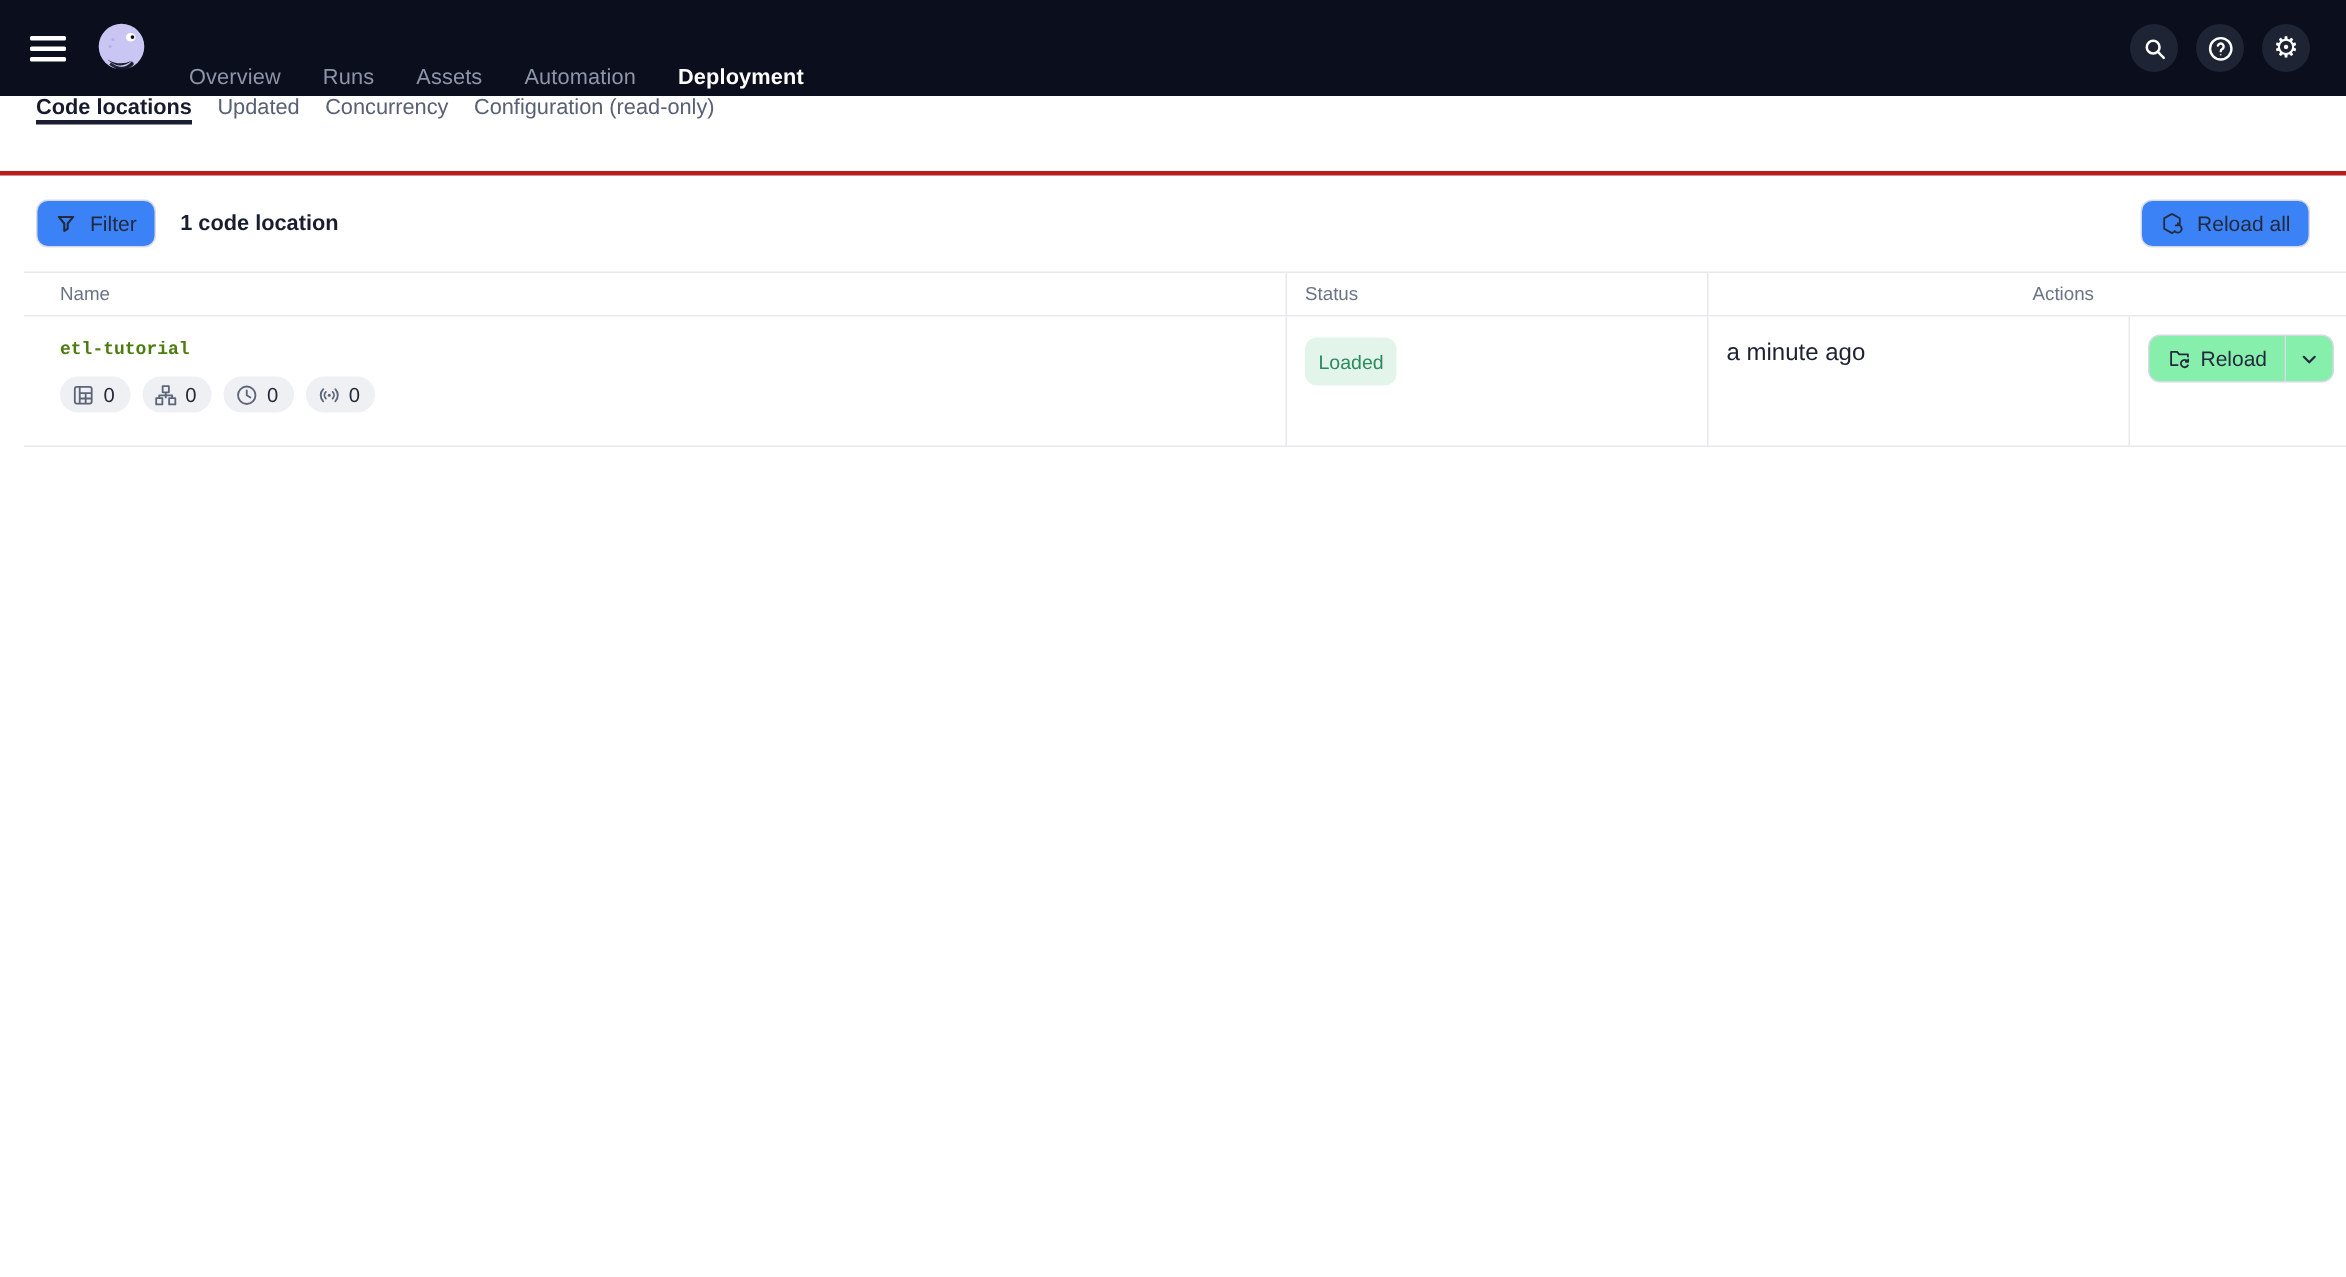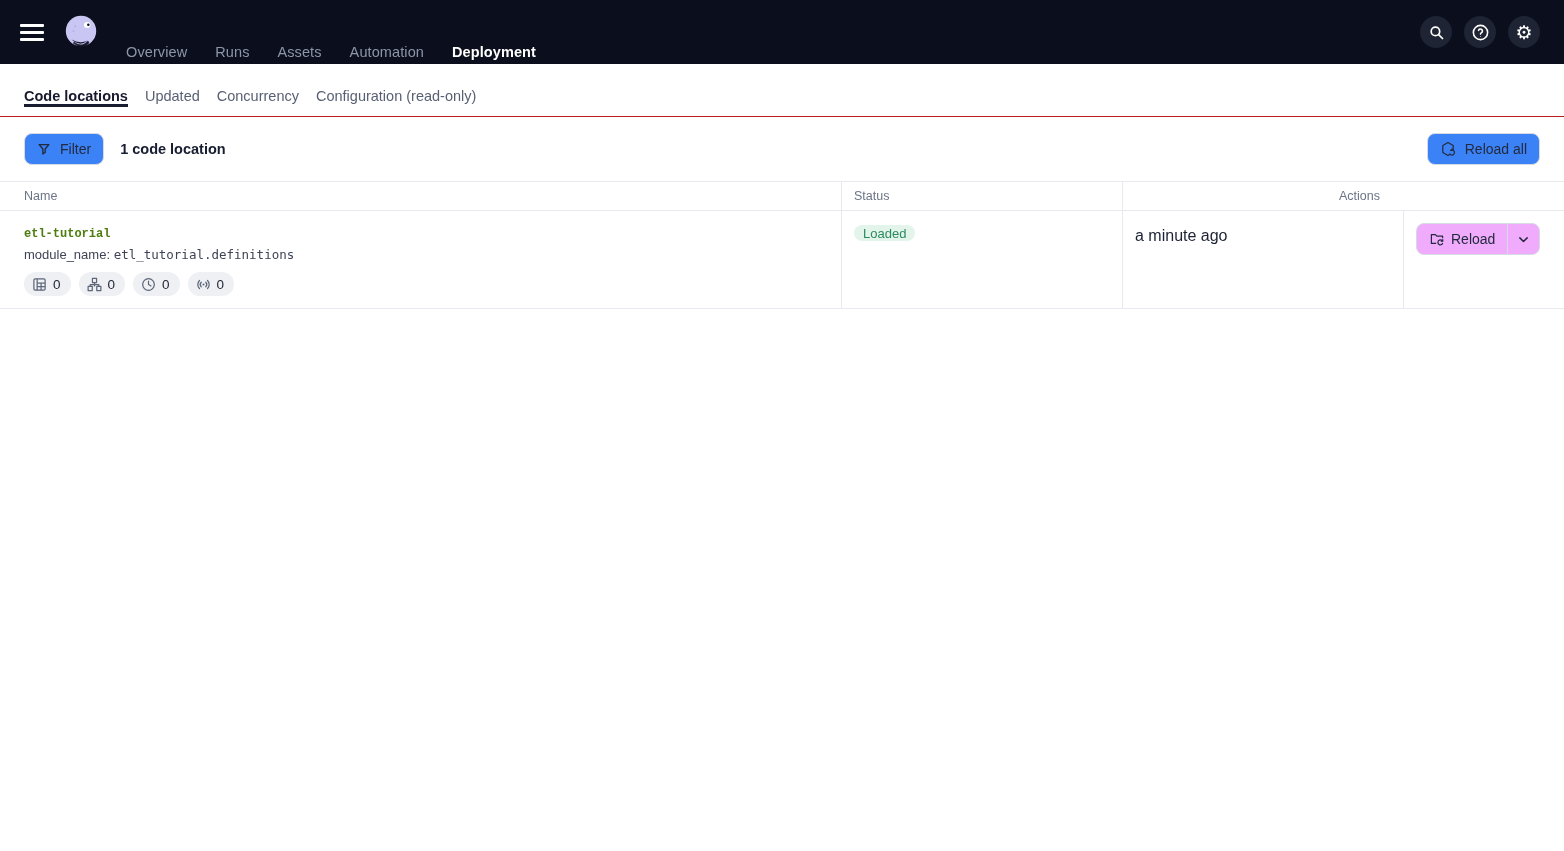--- a/index.html
+++ b/index.html
@@ -11,54 +11,54 @@
   .hamburger { width:28px; height:28px; display:flex; flex-direction:column; justify-content:center; gap:4px; cursor:pointer; margin-right:14px; }
   .hamburger span { display:block; width:24px; height:3px; background:#ffffff; border-radius:1px; }
   .logo { width:38px; height:38px; margin-right:26px; cursor:pointer; }
   .nav-items { display:flex; align-items:center; gap:28px;margin-top:40px; }
   .nav-item { font-size:14.5px; color:#8d95a9; font-weight:500; cursor:pointer; letter-spacing:.1px; }
   .nav-item.active { color:#ffffff; font-weight:700; }
   .topnav-right { margin-left:auto; display:flex; align-items:center; gap:12px; }
   .icon-circle { width:32px; height:32px; border-radius:50%; background:#1e2433; display:flex; align-items:center; justify-content:center; cursor:pointer; }
 
   
-  .tabs { height:53px; display:flex; align-items:flex-end; gap:17px; padding:10px 24px; border-bottom:1px solid #b91c1c; }
+  .tabs { height:53px; display:flex; align-items:flex-start; gap:17px; padding:0 24px; border-bottom:3px solid #b91c1c; }
   .tab { display:flex; align-items:center; font-size:14.5px; font-weight:500; color:#586073; cursor:pointer; border-bottom:3px solid transparent; margin-bottom:-1px; }
   .tab.active { color:#181a2e; font-weight:700; border-bottom-color:#1a1c31; }
 
   
   .toolbar { height:64px; display:flex; align-items:center; padding:0 24px; }
   .btn { display:inline-flex; align-items:center; gap:9px; height:32px; padding:0 12px;
     background:#3b82f6; border:1px solid #d6dae3; border-radius:8px; font-size:14px; color:#232a3e;
     font-weight:500; cursor:pointer; font-family:inherit; }
   .count-label { margin-left:16px; font-size:14.5px; font-weight:700; color:#181d30; }
   .toolbar-right { margin-left:auto;border-radius:12px; }
 
   
-  .tbl-header, .tbl-row { display:grid; grid-template-columns:842px 281px 281px 1fr; }
+  .tbl-header, .tbl-row { display:grid; grid-template-columns:842px 281px 281px 1fr;margin-left:16px; }
   .tbl-header { border-top:1px solid #e7e9ef; border-bottom:1px solid #e7e9ef; height:30px; }
   .th { display:flex; align-items:center; font-size:12.5px; color:#6b7486; padding:0 12px; border-right:1px solid #e7e9ef; }
   .th:first-child { padding-left:24px; }
   .th:last-child { border-right:none; justify-content:flex-end; padding-right:24px; }
   .tbl-row { border-bottom:1px solid #e7e9ef; min-height:87px; }
   .td { padding:12px; border-right:1px solid #e7e9ef; }
   .td:first-child { padding-left:24px; }
   .td:last-child { border-right:none; display:flex; justify-content:flex-end; align-items:flex-start; padding-right:24px; }
 
   .loc-name { font-size:12px; font-weight:700; color:#4d7c0f; text-decoration:none; cursor:pointer; display:inline-block; margin-top:2px;font-family:Liberation Mono, monospace; }
   .module-line { margin-top:6px; font-size:13px; color:#3e4456; }
   .module-line .mono { font-family:"DejaVu Sans Mono", monospace; font-size:12.5px; color:#3e4456; }
   .badges { display:flex; gap:8px; margin-top:10px; }
   .pill { display:inline-flex; align-items:center; gap:6px; height:24px; padding:0 10px 0 8px; background:#eef0f4; border-radius:12px; font-size:13.5px; color:#232838; }
   .pill svg { display:block; }
 
-  .status-badge { display:inline-flex; align-items:center; height:16px; padding:0 9px; background:#e3f5ea; color:#2b8a5f; font-size:13px; font-weight:500; border-radius:8px; margin-top:2px; }
+  .status-badge { display:inline-flex; align-items:center; height:16px; padding:16px 9px; background:#e3f5ea; color:#2b8a5f; font-size:13px; font-weight:500; border-radius:8px; margin-top:2px; }
   .updated-text { font-size:16px; color:#1c2233; margin-top:4px; }
 
-  .split-btn { display:inline-flex; border:1px solid #d6dae3; border-radius:8px; overflow:hidden; background:#f0abfc; }
+  .split-btn { display:inline-flex; border:1px solid #d6dae3; border-radius:8px; overflow:hidden; background:#86efac; }
   .split-main { display:inline-flex; align-items:center; gap:6px; height:30px; padding:0 12px; font-size:14px; font-weight:500; color:#232a3e; cursor:pointer; }
   .split-caret { display:inline-flex; align-items:center; justify-content:center; width:32px; height:30px; border-left:1px solid #d6dae3; cursor:pointer; }
 
   .gear-glyph { color:#ffffff; font-size:19px; line-height:1; }
 </style>
 </head>
 <body>
 
 <div class="topnav">
   <div class="hamburger">
@@ -135,24 +135,20 @@
 
 <div class="tbl-header">
   <div class="th">Name</div>
   <div class="th">Status</div>
   <div class="th">Actions</div>
 </div>
 
 <div class="tbl-row">
   <div class="td">
     <a class="loc-name">etl-tutorial</a>
-    <div class="module-line">
-      <span>module_name:</span>
-      <span class="mono">etl_tutorial.definitions</span>
-    </div>
     <div class="badges">
       <span class="pill">
         <svg width="15" height="15" viewBox="0 0 16 16" fill="none" stroke="#5d6578" stroke-width="1.3" stroke-linejoin="round">
           <rect x="2" y="2" width="12" height="12" rx="1.5"></rect>
           <line x1="5.5" y1="2" x2="5.5" y2="14"></line>
           <line x1="5.5" y1="6.5" x2="14" y2="6.5"></line>
           <line x1="9.7" y1="6.5" x2="9.7" y2="14"></line>
           <line x1="5.5" y1="10.3" x2="14" y2="10.3"></line>
         </svg>
         <span>0</span>

